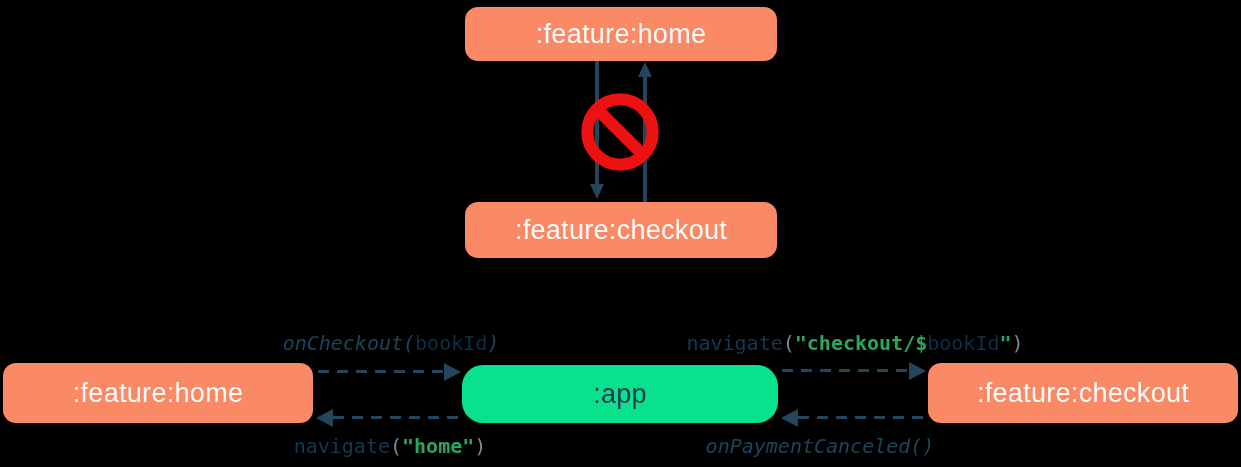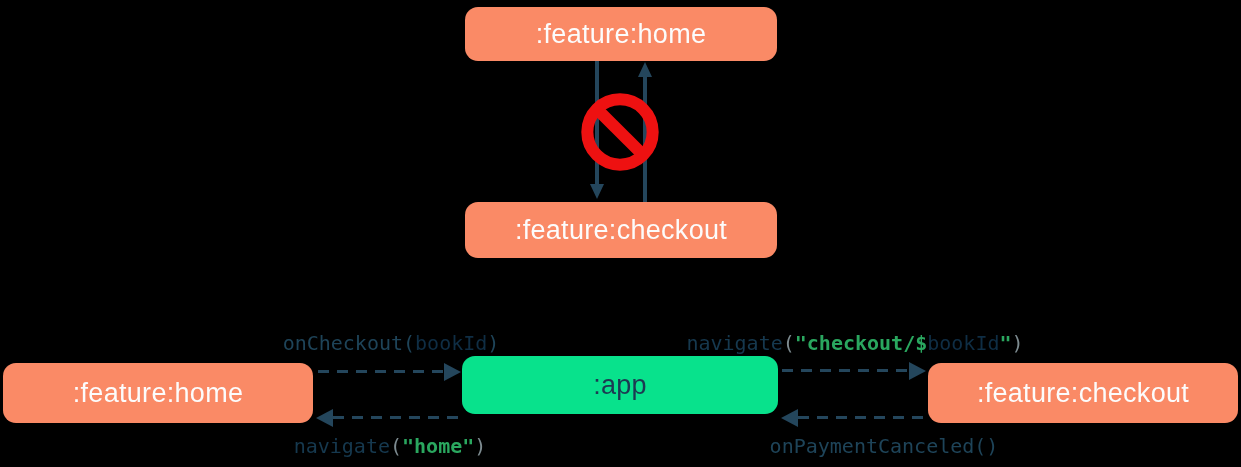--- a/index.html
+++ b/index.html
@@ -26,21 +26,21 @@
     font-size: 27px;
     letter-spacing: 0.3px;
     white-space: nowrap;
   }
   .box.salmon { background: var(--module_box, #fa8a66); color: var(--box_text_light, #fcfcfc); }
   .box.green  { background: var(--app_box, #08e28c);   color: var(--box_text_dark, #1d3a52); }
 
   .top-home      { left: 465px; top: 7px;   width: 312px; height: 54px; }
   .top-checkout  { left: 465px; top: 202px; width: 312px; height: 56px; }
   .bot-home      { left: 3px;   top: 363px; width: 310px; height: 60px; }
-  .bot-app       { left: 462px; top: 356px; width: 316px; height: 58px; }
+  .bot-app       { left: 462px; top: 365px; width: 316px; height: 58px; border-radius: 21px; }
   .bot-checkout  { left: 928px; top: 363px; width: 310px; height: 60px; }
 
   
   .vline {
     position: absolute;
     width: 4px;
     background: var(--arrow, #24465c);
   }
   .vline.down-line { left: 595px; top: 61px; height: 124px; }
   .vline.up-line   { left: 643px; top: 77px; height: 126px; }
@@ -87,23 +87,23 @@
   .code {
     position: absolute;
     transform: translateX(-50%);
     font-family: "DejaVu Sans Mono", monospace;
     font-size: 20px;
     white-space: nowrap;
   }
   .code.on-checkout         { left: 391px; top: 331px; }
   .code.navigate-home       { left: 390px; top: 434px; }
   .code.navigate-checkout   { left: 855px; top: 331px; }
-  .code.on-payment-canceled { left: 884px; top: 434px; }
+  .code.on-payment-canceled { left: 820px; top: 434px; }
 
-  .code-plain  { color: var(--code_plain, #1e4459); }
+  .code-plain  { color: var(--code_plain, #1e4459); font-style: italic; }
   .code-fn     { color: var(--code_fn, #16394f); font-weight: 400; }
   .code-ident  { color: var(--code_ident, #0f2e45); font-weight: 400; }
   .code-string { color: var(--code_string, #2aa75f); font-weight: 700; }
   .code-paren  { color: var(--code_paren, #7d8b90); }
 </style>
 </head>
 <body>
 
 <div class="canvas">
 

